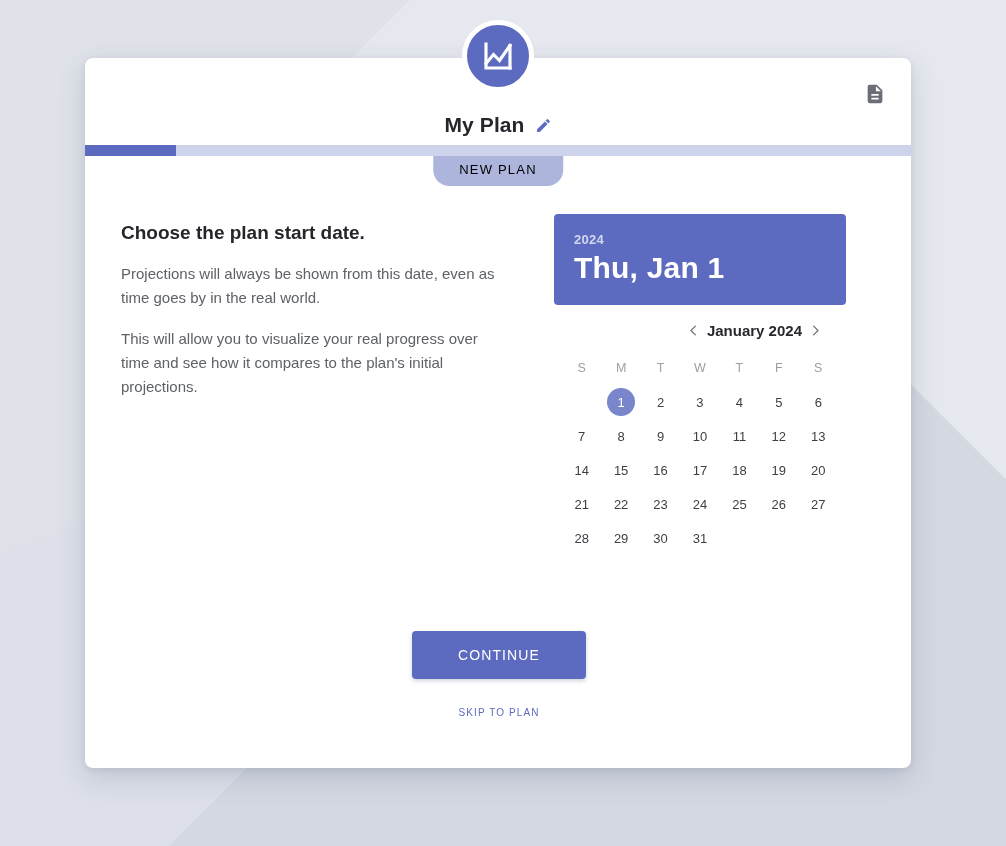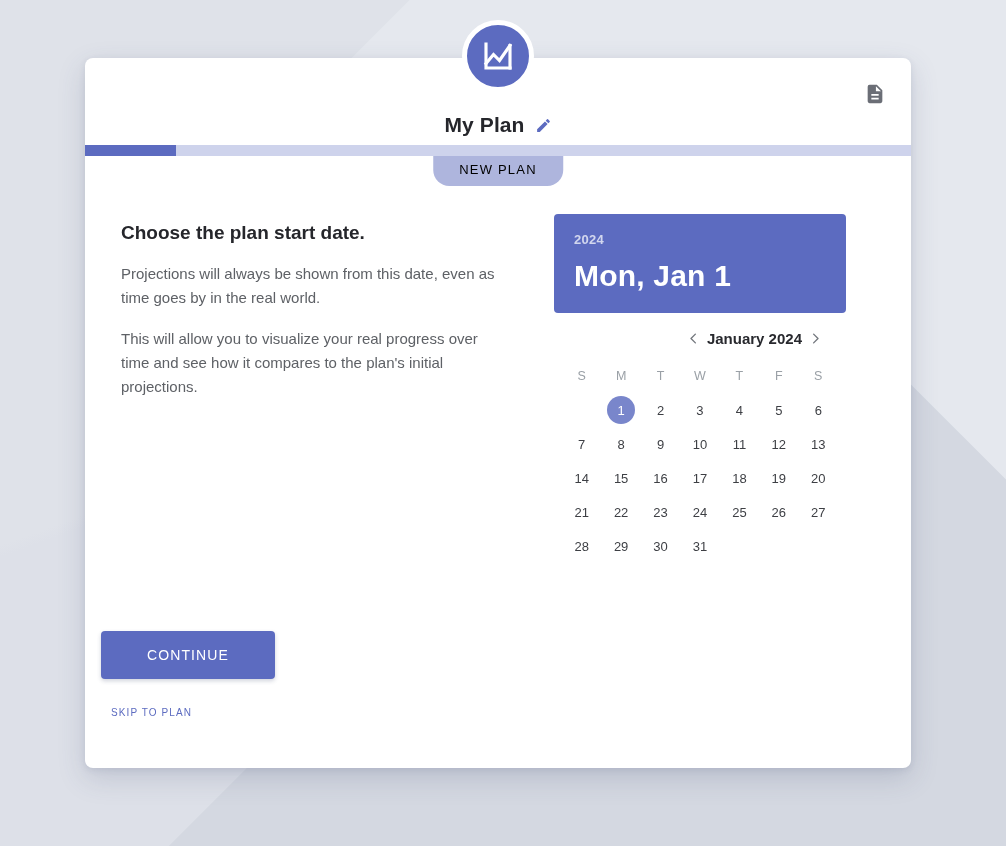--- a/index.html
+++ b/index.html
@@ -143,21 +143,21 @@
   .dp-header {
     background: #5c6bc0;
     border-radius: 4px;
     padding: 18px 20px 20px;
     color: #fff;
   }
   .dp-year {
     font-size: 13px; font-weight: bold;
     color: rgba(255,255,255,.72);
     letter-spacing: .3px;
-    margin-bottom: 12px;
+    margin-bottom: 4px;
   }
   .dp-date {
     font-size: 30px; font-weight: bold;
     letter-spacing: .2px;
   }
 
   .dp-nav {
     display: flex; align-items: center; justify-content: flex-end;
     padding: 12px 18px 10px;
   }
@@ -196,22 +196,22 @@
     border-radius: 50%;
   }
   .dp-cell.selected span {
     background: #7986cb;
     color: #ffffff;
   }
 
   
   .card-actions {
     position: absolute;
-    left: 16px; right: 0; bottom: 44px;
-    display: flex; flex-direction: column; align-items: flex-start;
+    left: 2px; right: 0; bottom: 44px;
+    display: flex; flex-direction: column; align-items: center;
   }
   .btn-continue {
     background: #5c6bc0;
     color: #ffffff;
     border: none;
     border-radius: 4px;
     font-family: inherit;
     font-size: 14px;
     letter-spacing: 1.1px;
     padding: 0 46px;
@@ -283,21 +283,21 @@
       <div class="section-heading">Choose the plan start date.</div>
       <p class="para">Projections will always be shown from this date, even as time goes by in the real world.</p>
       <p class="para">This will allow you to visualize your real progress over time and see how it compares to the plan's initial projections.</p>
     </div>
 
     <div class="col-right">
       <div class="datepicker">
 
         <div class="dp-header">
           <div class="dp-year">2024</div>
-          <div class="dp-date">Mon, Jan 1</div>
+          <div class="dp-date">Thu, Jan 1</div>
         </div>
 
         <div class="dp-nav">
           <div class="dp-nav-btn">
             <span>
               <svg viewBox="0 0 24 24" fill="none" stroke="#73777d" stroke-width="2.2" stroke-linecap="round" stroke-linejoin="round">
                 <path d="M15 5 L8 12 L15 19"></path>
               </svg>
             </span>
           </div>

